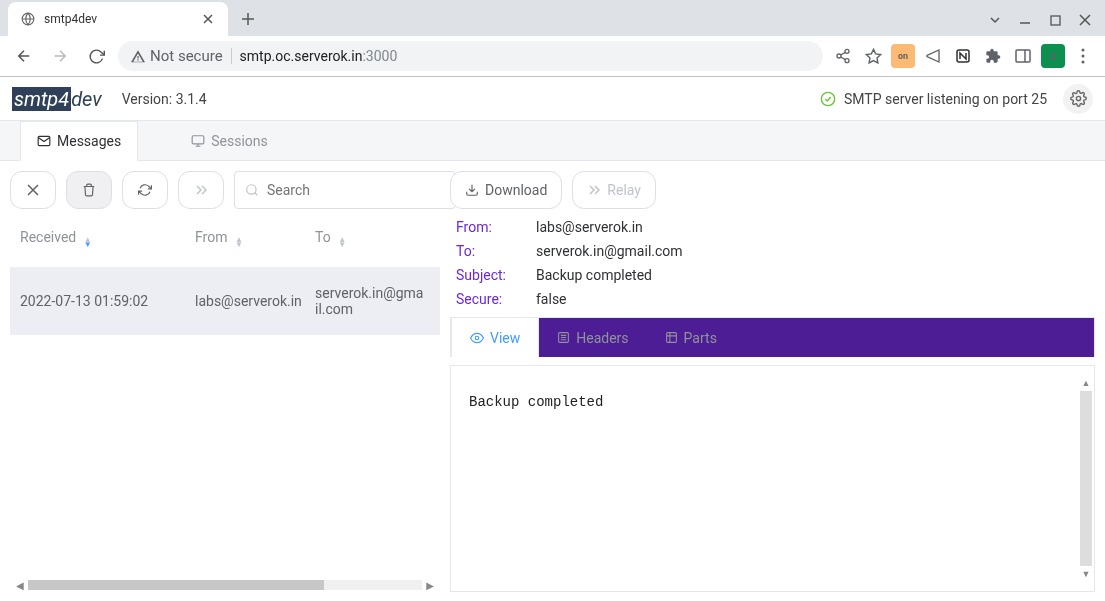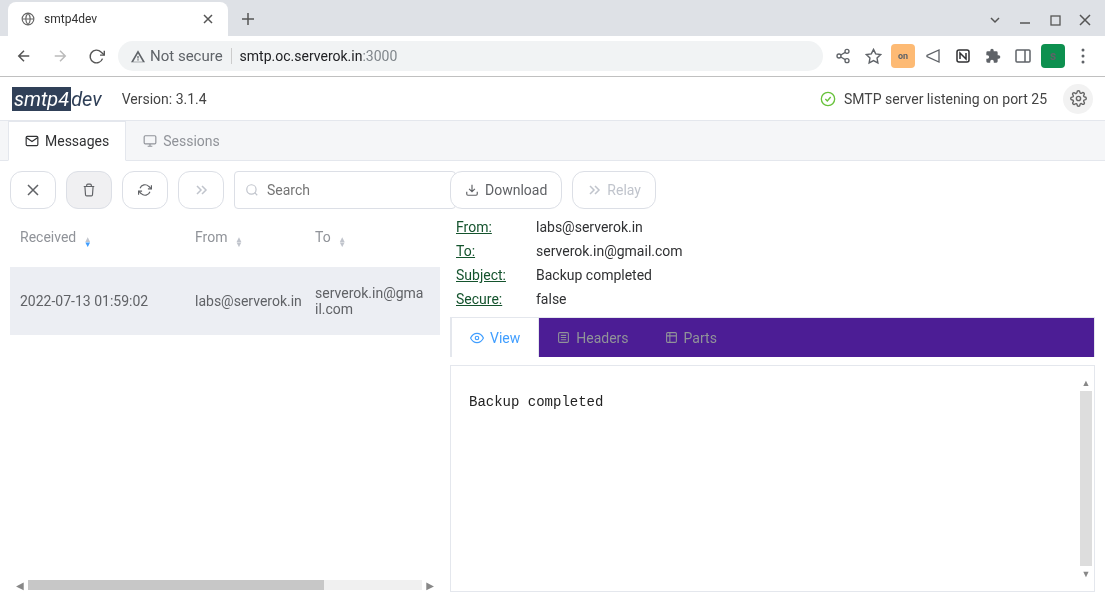--- a/index.html
+++ b/index.html
@@ -34,21 +34,21 @@
     .app-header { display:flex; align-items:center; padding: 8px 12px; border-bottom:1px solid #e4e7ed; height:44px; }
     .logo { font-family: serif; font-style:italic; font-size:20px; }
     .logo .l1 { color:#fff; background:#304058; padding:0 2px; }
     .logo .l2 { color:#304058; }
     .version { margin-left:20px; font-size:14px; color:#444; }
     .server-status { margin-left:auto; display:flex; align-items:center; gap:8px; font-size:14px; color:#444; }
     .status-icon { color:#67c23a; }
     .settings-btn { width:30px; height:30px; display:flex; align-items:center; justify-content:center; border-radius:50%; background:#f2f2f2; color:#666; cursor:pointer; margin-left:8px; }
 
     
-    .app-tabs { display:flex; border-bottom:1px solid #e4e7ed; background:#f5f6f8; height:40px; padding:0 8px; }
+    .app-tabs { display:flex; border-bottom:1px solid #e4e7ed; background:#f5f6f8; height:40px; padding:0 20px;gap:36px; }
     .app-tab { display:flex; align-items:center; gap:6px; padding:0 16px; font-size:14px; color:#909399; cursor:pointer; border:1px solid transparent; }
     .app-tab.active { color:#303133; background:#fff; border:1px solid #e4e7ed; border-bottom-color:#fff; margin-bottom:-1px; }
 
     
     .main { display:flex; height:calc(601px - 36px - 40px - 44px - 40px); padding:10px; gap:10px; }
     .left-pane { width:430px; display:flex; flex-direction:column; gap:8px; min-width:0; }
     .right-pane { flex:1; display:flex; flex-direction:column; gap:8px; min-width:0; }
 
     .btn-row { display:flex; gap:10px; }
     .btn { height:38px; min-width:46px; border:1px solid #dcdfe6; border-radius:12px; background:#fff; display:flex; align-items:center; justify-content:center; gap:6px; padding:0 14px; font-size:14px; color:#606266; cursor:pointer; }
@@ -68,21 +68,21 @@
     .table-row { display:flex; padding:18px 10px; font-size:14px; color:#606266; cursor:pointer; align-items:center; }
     .table-row.selected { background:#eceef3; }
     .col-from, .col-to { word-break:break-all; padding-right:6px; }
 
     .scroll-h { height:14px; display:flex; align-items:center; padding:0 6px; margin-top:auto; }
     .scroll-h .arrow { color:#888; font-size:10px; cursor:pointer; }
     .scroll-h .track { flex:1; height:10px; background:#f0f0f0; margin:0 4px; position:relative; }
     .scroll-h .thumb { position:absolute; left:0; top:0; height:100%; width:75%; background:#c7c7c7; }
 
     .meta { display:grid; grid-template-columns:72px 1fr; gap:8px 8px; font-size:14px; color:#303133; padding:2px 6px; }
-    .meta .label { color:#14532d;text-decoration:underline; }
+    .meta .label { color:#6d28d9; }
 
     .view-tabs { display:flex; border:1px solid #e4e7ed; border-bottom:none; background:#4c1d95; height:40px; }
     .view-tab { display:flex; align-items:center; gap:6px; padding:0 18px; font-size:14px; color:#909399; cursor:pointer; }
     .view-tab.active { color:#409eff; background:#fff; border-top:1px solid #e4e7ed; border-left:1px solid #e4e7ed; border-right:1px solid #e4e7ed; margin-top:-1px; }
 
     .body-view { flex:1; border:1px solid #e4e7ed; position:relative; overflow:hidden; }
     .body-content { font-family: "Courier New", monospace; font-size:14px; padding:28px 18px; color:#222; white-space:pre; }
     .body-scroll { position:absolute; right:2px; top:12px; bottom:12px; width:12px; display:flex; flex-direction:column; align-items:center; }
     .body-scroll .arrow { font-size:9px; color:#888; cursor:pointer; }
     .body-scroll .track { flex:1; width:100%; background:#ddd; margin:3px 0; }

